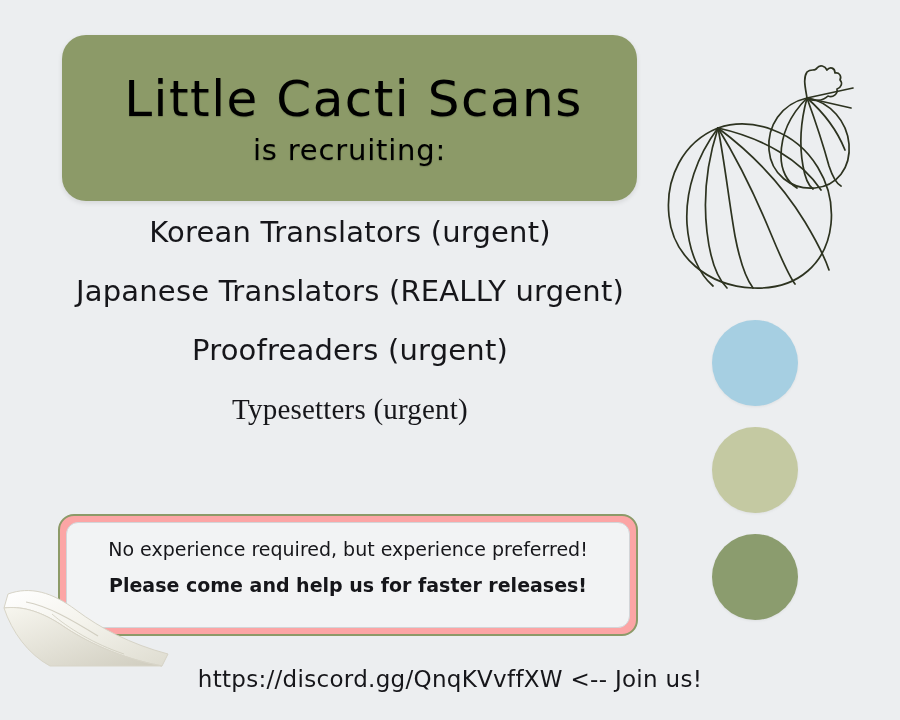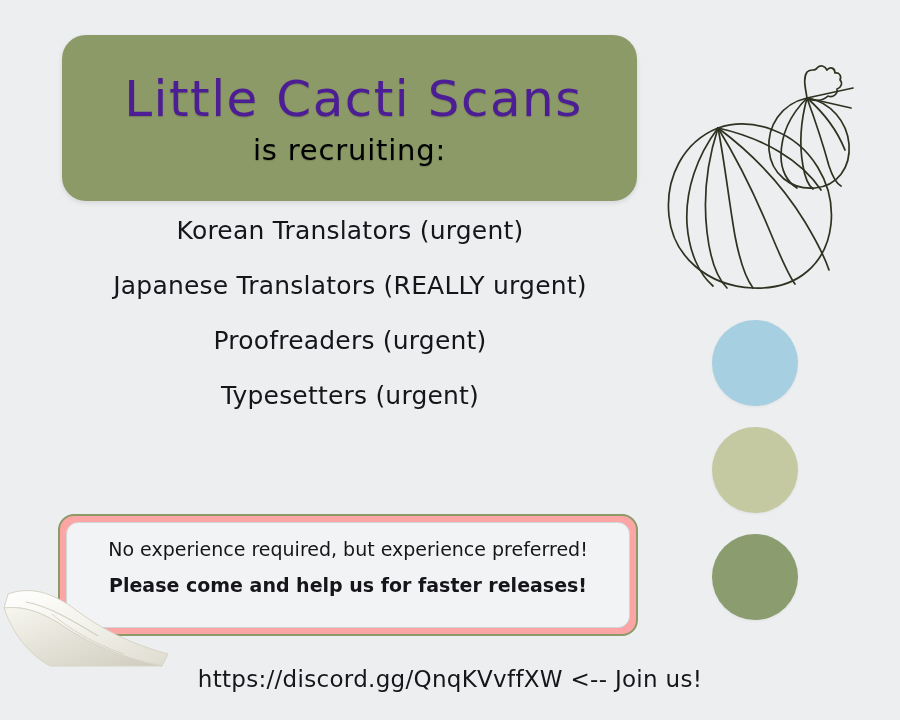--- a/index.html
+++ b/index.html
@@ -40,21 +40,21 @@
     align-items: center;
     justify-content: center;
     padding-top: 4px;
   }
 
   .banner-title {
     font-family: "DejaVu Sans", sans-serif;
     font-size: 50px;
     line-height: 1.05;
     font-weight: 400;
-    color: #4c1d95;
+    color: #000000;
     letter-spacing: 1.5px;
     text-shadow: 0 1px 1px rgba(60,70,40,0.30);
     white-space: nowrap;
     margin-left: 8px;
   }
 
   .banner-subtitle {
     font-size: 29px;
     line-height: 1.1;
     color: #000000;
@@ -68,28 +68,28 @@
     position: absolute;
     left: 0;
     top: 218px;
     width: 700px;
     display: flex;
     flex-direction: column;
     align-items: center;
   }
 
   .role-item {
-    font-size: 25px;
+    font-size: 29px;
     line-height: 1.0;
     color: #16161a;
     margin-bottom: 30px;
     white-space: nowrap;
     letter-spacing: 0.2px;
   }
-  .role-item:last-child { margin-bottom: 0; }
+  .role-item:last-child { margin-bottom: 0; font-family: Liberation Serif, serif; }
 
   
 
   .note-box {
     position: absolute;
     left: 58px;
     top: 514px;
     width: 580px;
     height: 122px;
     border: 2px solid #8c9a68;

